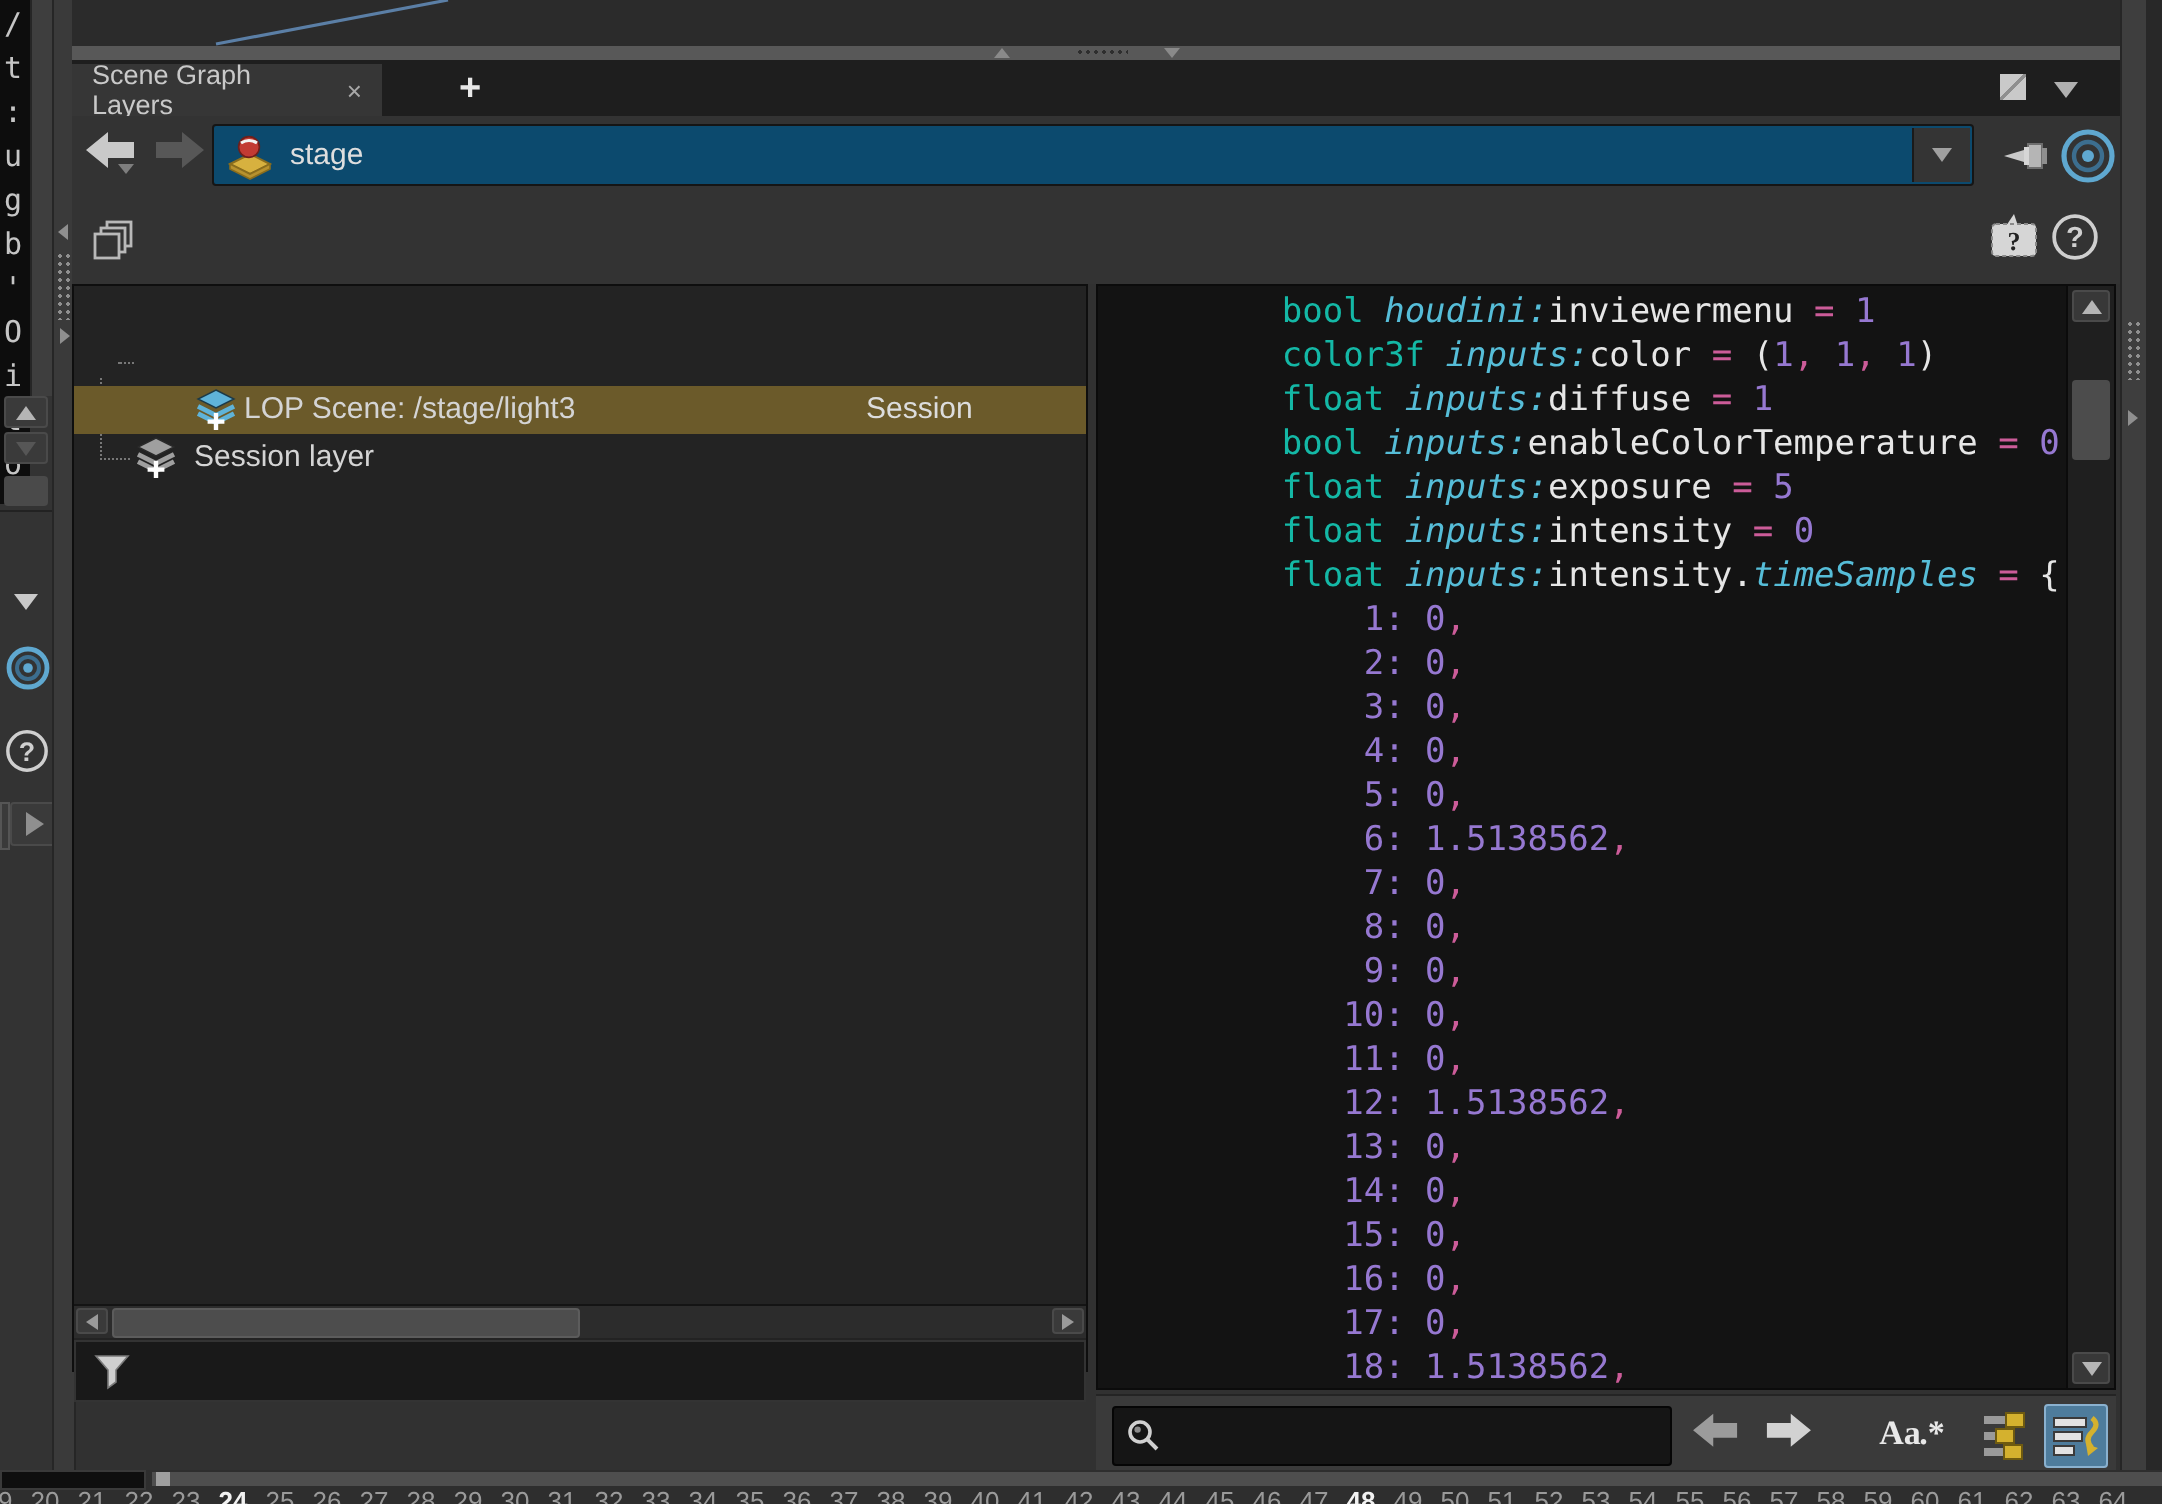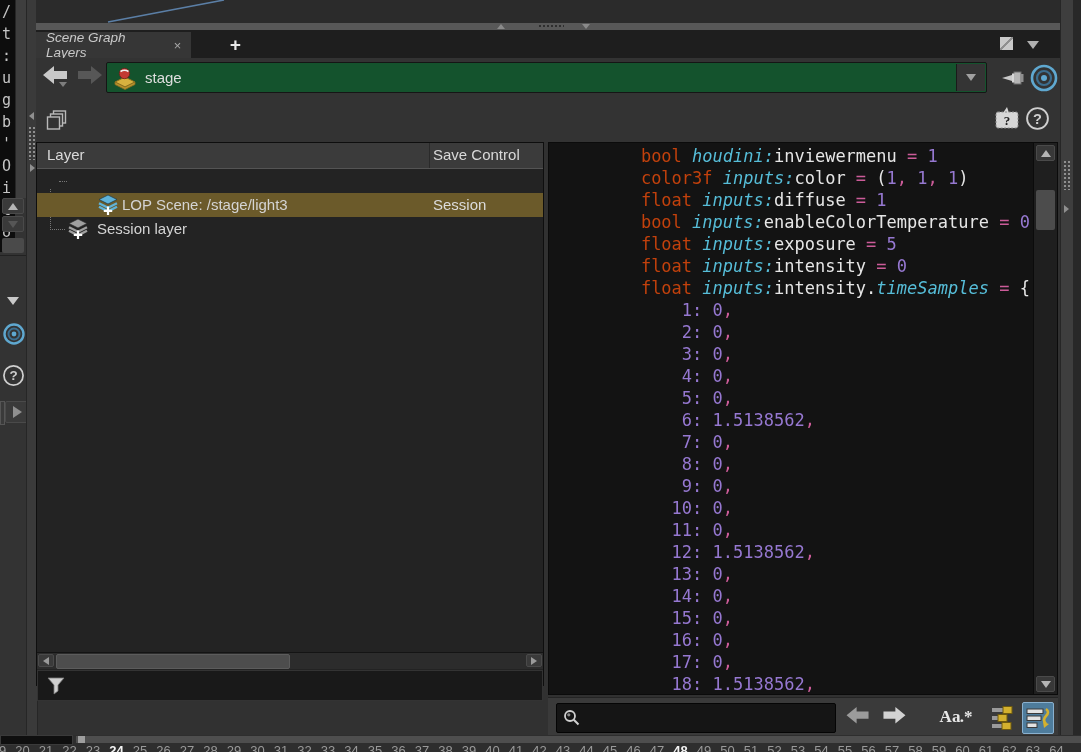--- a/index.html
+++ b/index.html
@@ -7,32 +7,32 @@
        background:#313131;font-family:"Liberation Sans",sans-serif;
        -webkit-font-smoothing:antialiased;}
   .abs{position:absolute;}
   
   #top-curve-area{left:36px;top:0;width:1045px;height:23px;background:#2b2b2b;}
   #top-splitter{left:36px;top:23px;width:1045px;height:7px;background:#585858;border-bottom:1px solid #2a2a2a;}
   .dots-h{background-image:radial-gradient(#2e2e2e 35%,transparent 36%);background-size:4px 4px;}
   .dots-v{background-image:radial-gradient(#8f8f8f 35%,transparent 36%);background-size:4px 4px;}
   .tri{width:0;height:0;display:block;}
   
-  #tab-bar{left:36px;top:30px;width:1045px;height:28px;background:#1e1e1e;font-style:italic;}
+  #tab-bar{left:36px;top:30px;width:1045px;height:28px;background:#1e1e1e;}
   #tab-active{position:absolute;left:0;top:2px;width:155px;height:26px;background:#363636;
       color:#c9c9c9;font-size:13.5px;display:flex;align-items:center;padding:0 10px;box-sizing:border-box;}
   #tab-active .close{margin-left:auto;color:#a8a8a8;font-size:13px;padding-left:10px;}
   #tab-new{position:absolute;left:186px;top:2px;width:26px;height:26px;color:#e8e8e8;
       font-size:19px;font-weight:bold;text-align:center;line-height:25px;}
   #pane-square{position:absolute;right:68px;top:7px;width:13px;height:13px;background:#c9c9c9;
       background-image:linear-gradient(135deg,transparent 46%,#8f8f8f 46%,#8f8f8f 54%,transparent 54%);}
   #pane-menu-arrow{position:absolute;right:42px;top:11px;}
   
   #nav-row{left:36px;top:58px;width:1045px;height:40px;background:#333333;}
-  #path-field{position:absolute;left:70px;top:4px;width:881px;height:31px;background:#14532d;
+  #path-field{position:absolute;left:70px;top:4px;width:881px;height:31px;background:#0c4a6e;
       border:1px solid #151515;border-radius:2px;display:flex;align-items:center;box-sizing:border-box;}
   #path-field .label{color:#dedede;font-size:15px;margin-left:8px;}
   #path-dropdown{position:absolute;right:1px;top:1px;width:28px;height:27px;background:#343434;
       border-left:1px solid #1a1a1a;display:flex;align-items:center;justify-content:center;}
   
   #tool-row{left:36px;top:98px;width:1045px;height:44px;background:#333333;}
   
   #left-strip{left:0;top:0;width:26px;height:735px;background:#333333;}
   #strip-text{position:absolute;left:0;top:0;width:15px;height:252px;background:#0d0d0d;overflow:hidden;}
   #strip-text span{position:absolute;left:2px;color:#c5c5c5;font-family:"DejaVu Sans Mono",monospace;font-size:15px;}
@@ -62,21 +62,21 @@
   .li-gray .li-f{fill:#9f9f9f;} .li-gray .li-s{stroke:#9f9f9f;}
   .li-blue .li-f{fill:#5fb3d9;} .li-blue .li-s{stroke:#5fb3d9;}
   #tree-hscroll{position:absolute;left:0;bottom:16px;width:100%;height:16px;background:#2c2c2c;border-top:1px solid #141414;}
   #tree-hscroll .thumb{position:absolute;left:19px;top:1px;width:232px;height:13px;background:#4d4d4d;border:1px solid #5c5c5c;border-radius:2px;}
   .scroll-btn{position:absolute;top:1px;width:16px;height:13px;background:#3a3a3a;border:1px solid #4a4a4a;
       display:flex;align-items:center;justify-content:center;box-sizing:border-box;border-radius:2px;}
   #tree-filter{position:absolute;left:0;bottom:-16px;width:100%;height:31px;background:#191919;border:1px solid #333;box-sizing:border-box;display:flex;align-items:center;}
   
   #code-panel{left:548px;top:142px;width:510px;height:553px;background:#131313;border:1px solid #0b0b0b;box-sizing:border-box;overflow:hidden;}
   #code-lines{position:absolute;left:10px;top:2px;font-family:"DejaVu Sans Mono",monospace;font-size:17px;line-height:22px;white-space:pre;}
-  .tk-w{color:#e6e6e6;} .tk-t{color:#c2410c;} .tk-n{color:#56bdd8;font-style:italic;}
+  .tk-w{color:#e6e6e6;} .tk-t{color:#14b8a6;} .tk-n{color:#56bdd8;font-style:italic;}
   .tk-o{color:#cc5c99;} .tk-v{color:#9678d1;}
   #code-vscroll{position:absolute;right:0;top:0;width:24px;height:100%;background:#1f1f1f;border-left:1px solid #0b0b0b;box-sizing:border-box;}
   #code-vscroll .thumb{position:absolute;left:2px;top:47px;width:19px;height:40px;background:#4c4c4c;border-radius:2px;}
   .vbtn{position:absolute;left:2px;width:19px;height:16px;background:#383838;border:1px solid #4a4a4a;border-radius:2px;
       display:flex;align-items:center;justify-content:center;box-sizing:border-box;}
   
   #search-bar{left:548px;top:697px;width:510px;height:38px;background:#3a3a3a;border-top:1px solid #242424;}
   #search-input-wrap{position:absolute;left:8px;top:5px;width:278px;height:28px;background:#151515;border:1px solid #050505;border-radius:2px;display:flex;align-items:center;}
   #search-input{background:transparent;border:0;outline:none;color:#ddd;font-size:14px;width:240px;margin-left:4px;font-family:"Liberation Sans",sans-serif;}
   .sb-btn{position:absolute;top:4px;width:30px;height:30px;display:flex;align-items:center;justify-content:center;color:#e8e8e8;}
@@ -207,25 +207,20 @@
       <rect x="3" y="6" width="22" height="16" rx="2" fill="#d6d6d6" stroke="#8a8a8a" stroke-dasharray="2 1.5"></rect>
       <text x="14" y="19" text-anchor="middle" font-size="13" font-weight="bold" fill="#222" font-family="Liberation Serif">?</text>
     </svg>
     <svg class="abs" style="left:989px;top:8px;" width="25" height="25" viewBox="0 0 24 24">
       <circle cx="12" cy="12" r="10" fill="none" stroke="#cfcfcf" stroke-width="1.8"></circle>
       <text x="12" y="17" text-anchor="middle" font-size="14" font-weight="bold" fill="#cfcfcf" font-family="Liberation Sans">?</text>
     </svg>
   </div>
 
   <div class="abs" id="layers-panel">
-    <div id="layers-header">
-      <span class="col1">Layer</span>
-      <div class="coldiv"></div>
-      <span class="col2">Save Control</span>
-    </div>
 
     <div class="dotline v" style="left:13px;top:46px;height:41px;"></div>
     <div class="dotline h" style="left:22px;top:38px;width:8px;"></div>
     <div class="dotline h" style="left:13px;top:62px;width:45px;"></div>
     <div class="dotline h" style="left:13px;top:86px;width:15px;"></div>
 
 
     <div class="tree-row selected" style="top:50px;">
       <svg class="abs li-blue" style="left:60px;top:1px;" width="22" height="22" viewBox="0 0 22 22">
         <path class="li-f" d="M11 1l9 4.5-9 4.5-9-4.5z" stroke="#1c3a48" stroke-width="0.7"></path>

